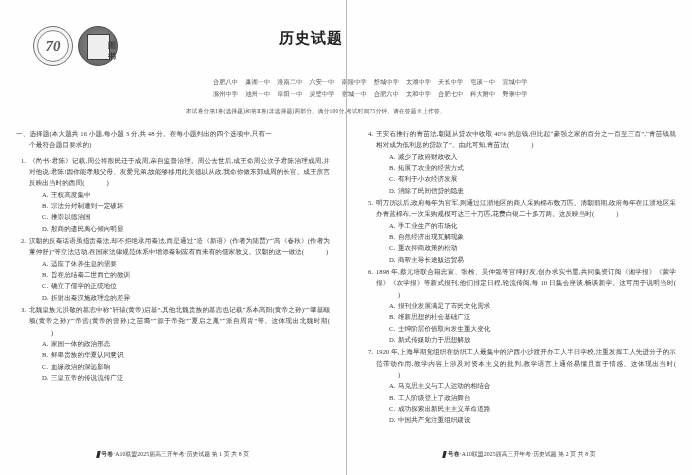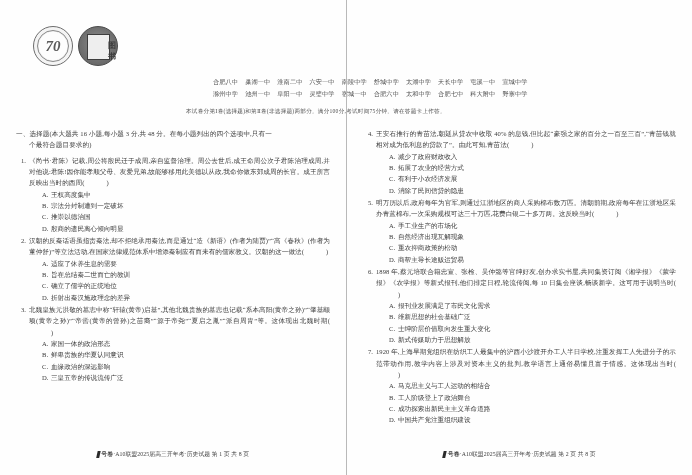--- a/index.html
+++ b/index.html
@@ -247,20 +247,21 @@
       <div class="seals">
         <div class="seal seal-a">
           <div class="glyph">70</div>
         </div>
         <div class="seal seal-b">
           <div class="glyph">图书</div>
         </div>
       </div>
 
       <div class="title-block">
+        <div class="sub-title">历史试题</div>
       </div>
 
       <div class="schools">
         <div>
           <span>合肥八中</span><span>巢湖一中</span><span>淮南二中</span><span>六安一中</span><span>南陵中学</span><span>舒城中学</span><span>太湖中学</span><span>天长中学</span><span>屯溪一中</span><span>宣城中学</span>
         </div>
         <div>
           <span>滁州中学</span><span>池州一中</span><span>阜阳一中</span><span>灵璧中学</span><span>宿城一中</span><span>合肥六中</span><span>太和中学</span><span>合肥七中</span><span>科大附中</span><span>野寨中学</span>
         </div>
       </div>

